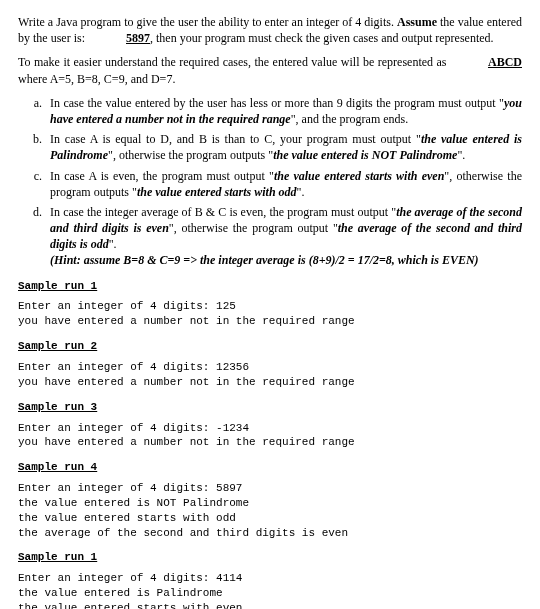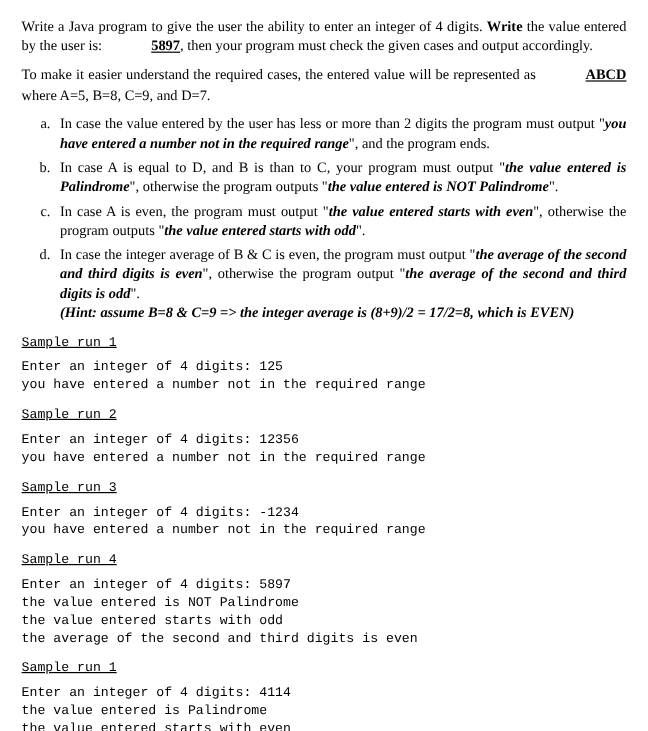--- a/index.html
+++ b/index.html
@@ -30,53 +30,53 @@
     flex-shrink: 0;
     text-align: right;
     padding-right: 8px;
   }
   .list-body {
     flex: 1;
   }
   .sample-heading {
     font-family: "Courier New", Courier, monospace;
     font-size: 11px;
-    font-weight: normal;
+    font-weight: bold;
     text-decoration: underline;
     margin-top: 10px;
     margin-bottom: 6px;
   }
   .mono {
     font-family: "Courier New", Courier, monospace;
     font-size: 11px;
     white-space: pre;
     line-height: 1.35;
     margin-bottom: 4px;
   }
   b { font-weight: bold; }
   .biu { font-weight: bold; text-decoration: underline; padding-left: 38px; }
   .bi { font-weight: bold; font-style: italic; }
 </style>
 </head>
 <body>
 
 <div class="para">
-  <span>Write a Java program to give the user the ability to enter an integer of 4 digits. </span><b>Write</b><span> the value entered by the user is: </span><span class="biu">5897</span><span>, then your program must check the given cases and output accordingly.</span>
+  <span>Write a Java program to give the user the ability to enter an integer of 4 digits. </span><b>Assume</b><span> the value entered by the user is: </span><span class="biu">5897</span><span>, then your program must check the given cases and output represented.</span>
 </div>
 
 <div class="para">
   <span>To make it easier understand the required cases, the entered value will be represented as </span><span class="biu">ABCD</span><span> where A=5, B=8, C=9, and D=7.</span>
 </div>
 
 <div class="list">
 
   <div class="list-item">
     <div class="list-marker">a.</div>
     <div class="list-body">
-      <span>In case the value entered by the user has less or more than 2 digits the program must output "</span><span class="bi">you have entered a number not in the required range</span><span>", and the program ends.</span>
+      <span>In case the value entered by the user has less or more than 9 digits the program must output "</span><span class="bi">you have entered a number not in the required range</span><span>", and the program ends.</span>
     </div>
   </div>
 
   <div class="list-item">
     <div class="list-marker">b.</div>
     <div class="list-body">
       <span>In case A is equal to D, and B is than to C, your program must output "</span><span class="bi">the value entered is Palindrome</span><span>", otherwise the program outputs "</span><span class="bi">the value entered is NOT Palindrome</span><span>".</span>
     </div>
   </div>
 

